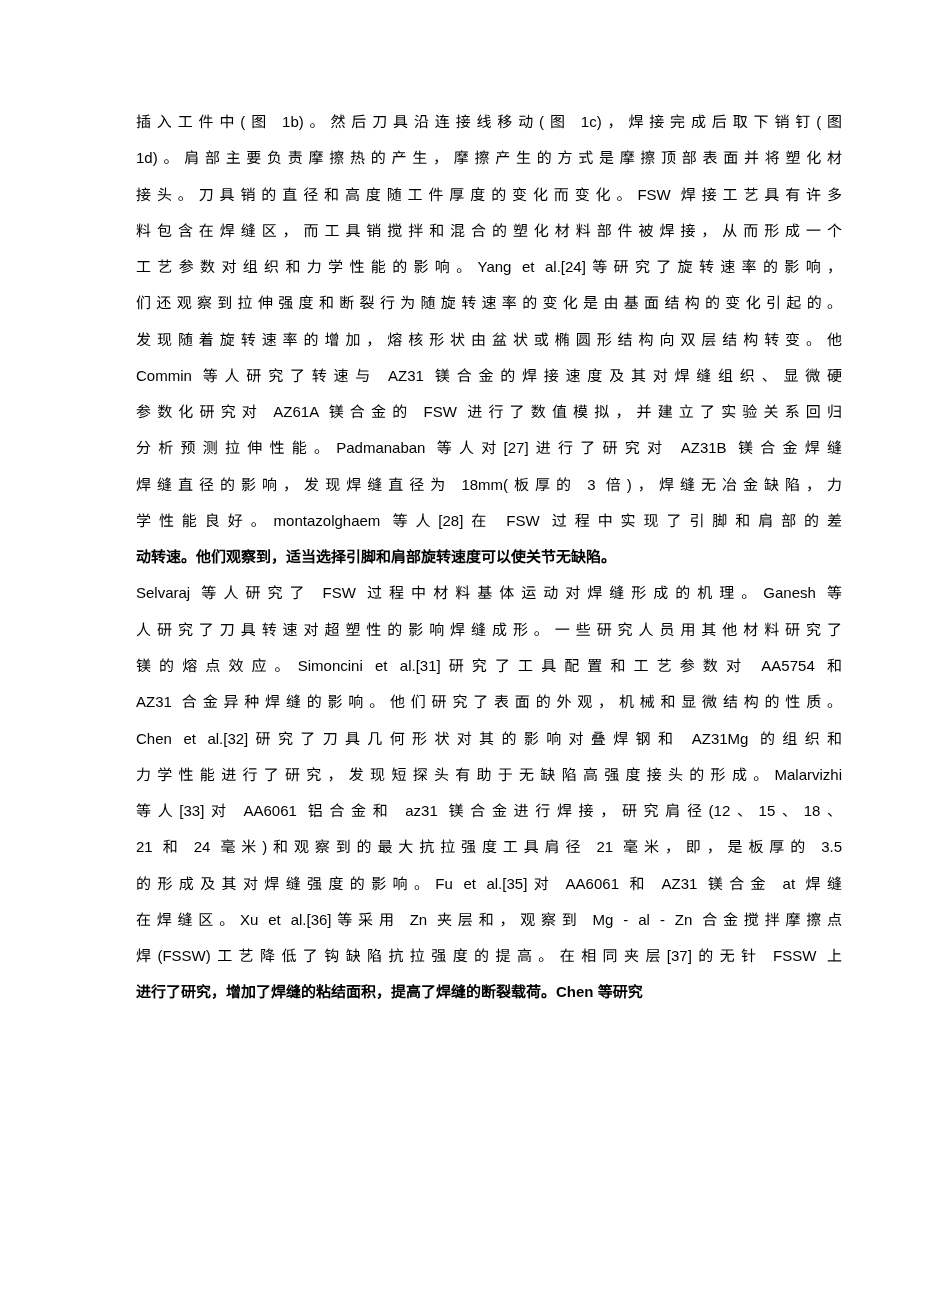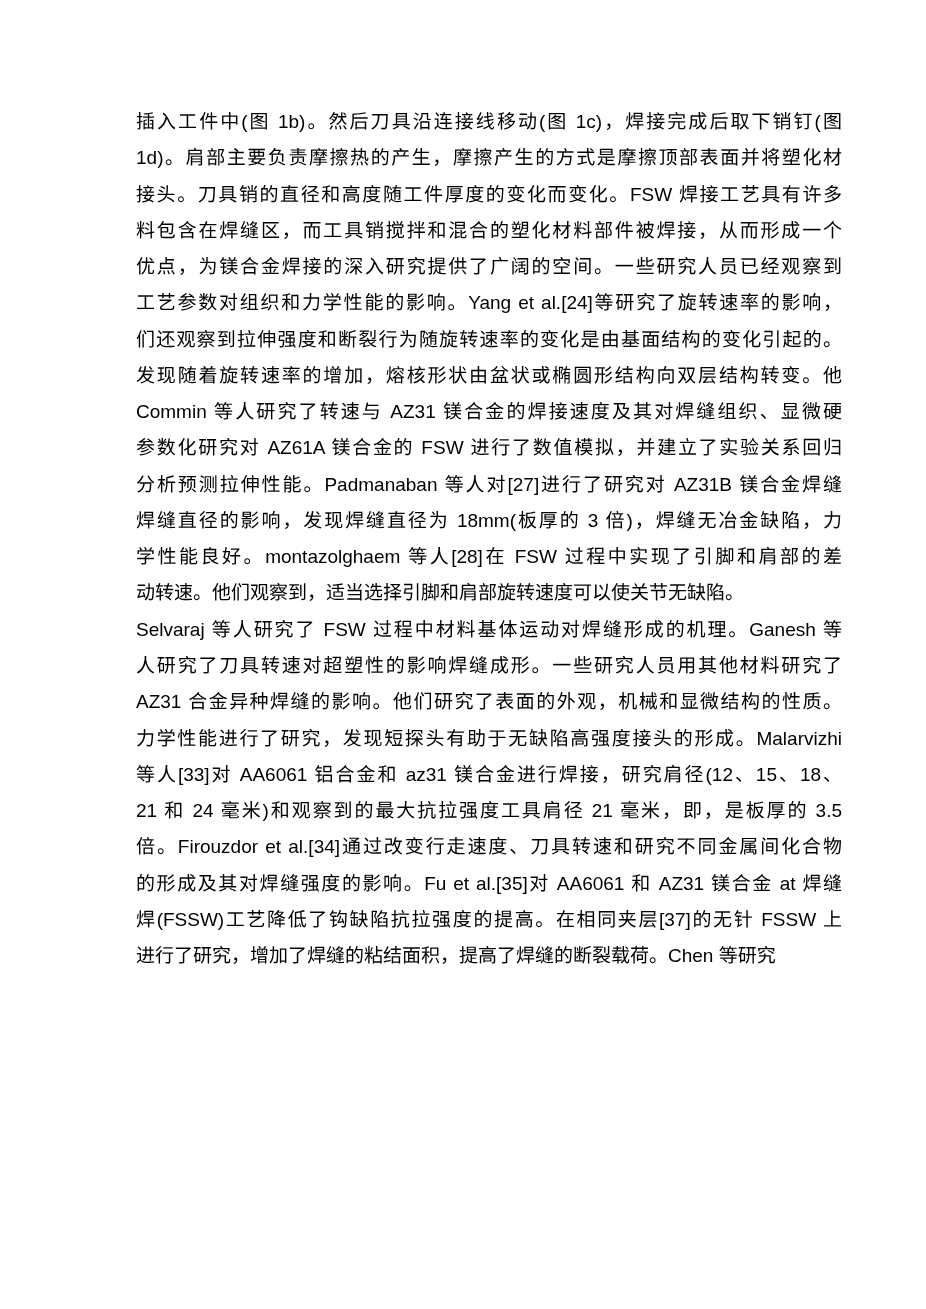--- a/index.html
+++ b/index.html
@@ -14,59 +14,61 @@
     background: #ffffff;
     overflow: hidden;
   }
   .text-block {
     position: absolute;
     left: 136px;
     top: 104px;
     width: 706px;
     color: #000000;
     font-family: "Liberation Sans", "DejaVu Sans", sans-serif;
-    font-size: 19px;
+    font-size: 15px;
     font-weight: 400;
   }
   .line {
     height: 36.28px;
     line-height: 36.28px;
     overflow: hidden;
     text-align: justify;
     text-align-last: justify;
     white-space: normal;
   }
   .line.short {
     text-align: right;
     text-align-last: left;
+    font-weight: bold;
   }
 </style>
 </head>
 <body>
 
 <div class="page">
   <div class="text-block">
     <div class="line">插入工件中(图 1b)。然后刀具沿连接线移动(图 1c)，焊接完成后取下销钉(图</div>
     <div class="line">1d)。肩部主要负责摩擦热的产生，摩擦产生的方式是摩擦顶部表面并将塑化材</div>
     <div class="line">接头。刀具销的直径和高度随工件厚度的变化而变化。FSW 焊接工艺具有许多</div>
     <div class="line">料包含在焊缝区，而工具销搅拌和混合的塑化材料部件被焊接，从而形成一个</div>
-    <div class="line">优点，为镁合金焊接的深入研究提供了广阔的空间。一些研究人员已经观察到</div>
     <div class="line">工艺参数对组织和力学性能的影响。Yang et al.[24]等研究了旋转速率的影响，</div>
     <div class="line">们还观察到拉伸强度和断裂行为随旋转速率的变化是由基面结构的变化引起的。</div>
     <div class="line">发现随着旋转速率的增加，熔核形状由盆状或椭圆形结构向双层结构转变。他</div>
     <div class="line">Commin 等人研究了转速与 AZ31 镁合金的焊接速度及其对焊缝组织、显微硬</div>
     <div class="line">参数化研究对 AZ61A 镁合金的 FSW 进行了数值模拟，并建立了实验关系回归</div>
     <div class="line">分析预测拉伸性能。Padmanaban 等人对[27]进行了研究对 AZ31B 镁合金焊缝</div>
     <div class="line">焊缝直径的影响，发现焊缝直径为 18mm(板厚的 3 倍)，焊缝无冶金缺陷，力</div>
     <div class="line">学性能良好。montazolghaem 等人[28]在 FSW 过程中实现了引脚和肩部的差</div>
     <div class="line short">动转速。他们观察到，适当选择引脚和肩部旋转速度可以使关节无缺陷。</div>
     <div class="line">Selvaraj 等人研究了 FSW 过程中材料基体运动对焊缝形成的机理。Ganesh 等</div>
     <div class="line">人研究了刀具转速对超塑性的影响焊缝成形。一些研究人员用其他材料研究了</div>
+    <div class="line">镁的熔点效应。Simoncini et al.[31]研究了工具配置和工艺参数对 AA5754 和</div>
     <div class="line">AZ31 合金异种焊缝的影响。他们研究了表面的外观，机械和显微结构的性质。</div>
+    <div class="line">Chen et al.[32]研究了刀具几何形状对其的影响对叠焊钢和 AZ31Mg 的组织和</div>
     <div class="line">力学性能进行了研究，发现短探头有助于无缺陷高强度接头的形成。Malarvizhi</div>
     <div class="line">等人[33]对 AA6061 铝合金和 az31 镁合金进行焊接，研究肩径(12、15、18、</div>
     <div class="line">21 和 24 毫米)和观察到的最大抗拉强度工具肩径 21 毫米，即，是板厚的 3.5</div>
-    <div class="line">倍。Firouzdor et al.[34]通过改变行走速度、刀具转速和研究不同金属间化合物</div>
     <div class="line">的形成及其对焊缝强度的影响。Fu et al.[35]对 AA6061 和 AZ31 镁合金 at 焊缝</div>
+    <div class="line">在焊缝区。Xu et al.[36]等采用 Zn 夹层和，观察到 Mg - al - Zn 合金搅拌摩擦点</div>
     <div class="line">焊(FSSW)工艺降低了钩缺陷抗拉强度的提高。在相同夹层[37]的无针 FSSW 上</div>
     <div class="line short">进行了研究，增加了焊缝的粘结面积，提高了焊缝的断裂载荷。Chen 等研究</div>
   </div>
 </div>
 
 </body></html>

